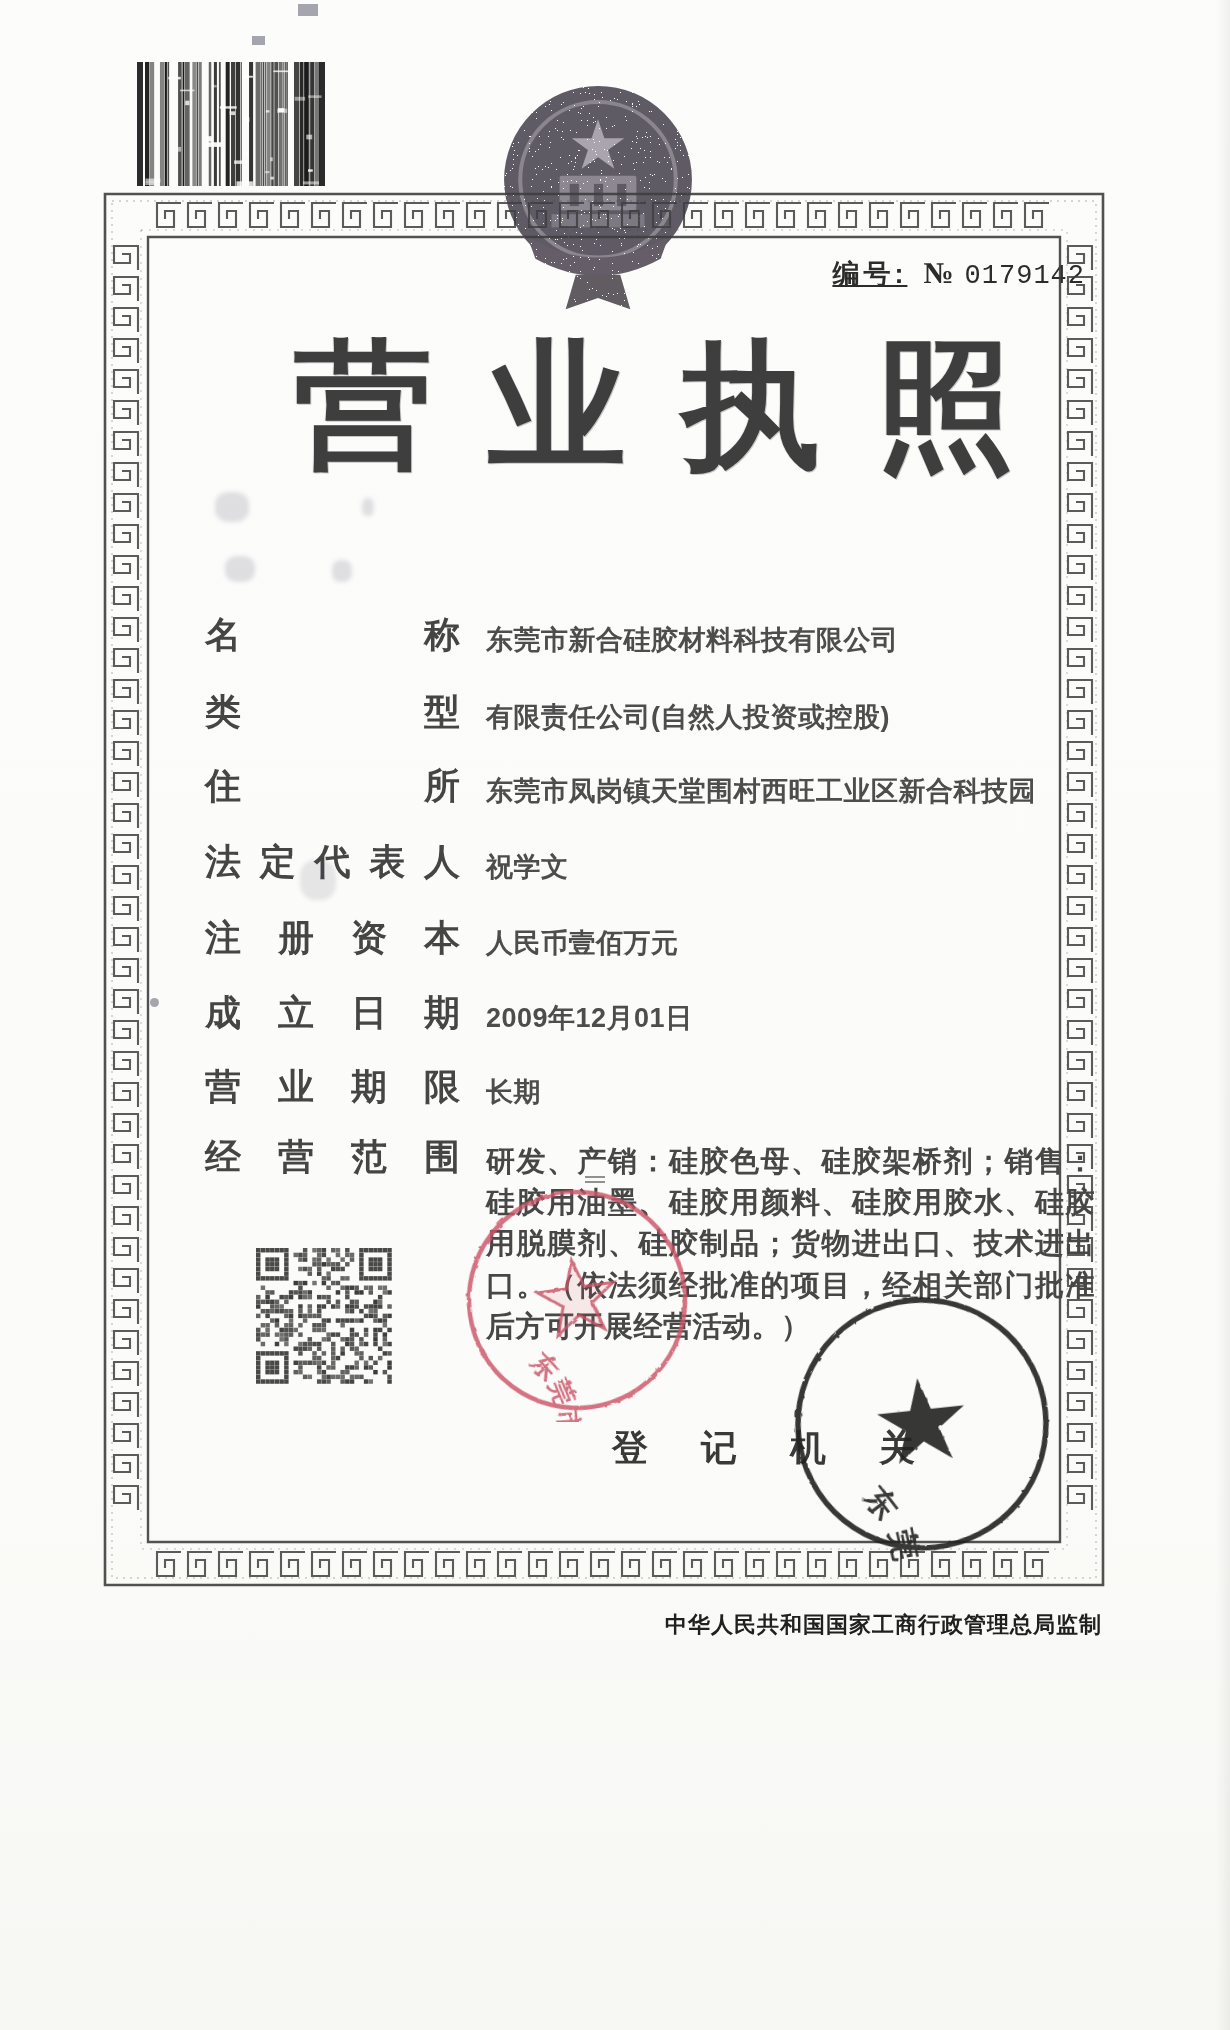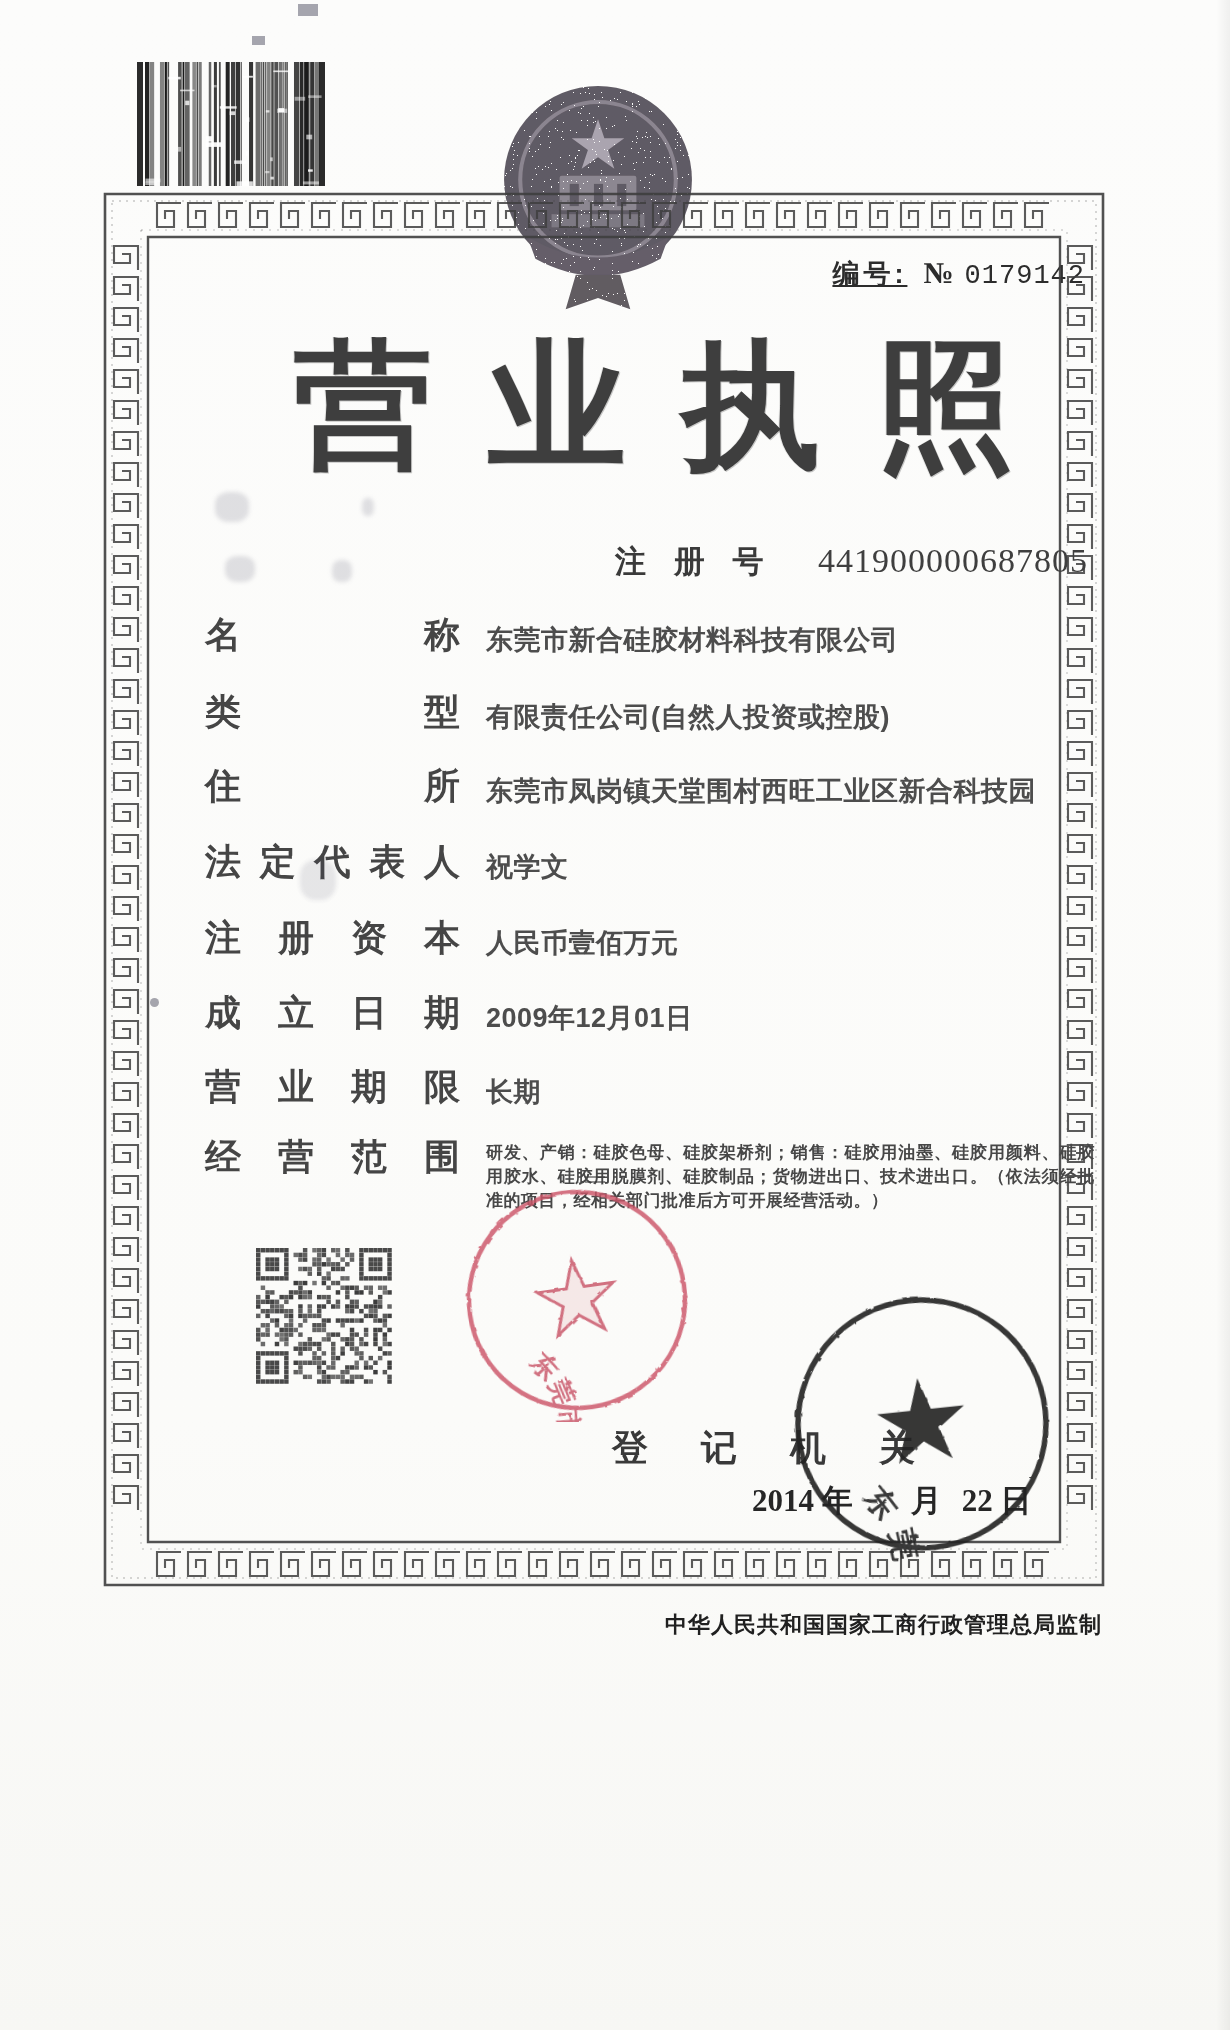--- a/index.html
+++ b/index.html
@@ -36,21 +36,21 @@
                    letter-spacing:10px;color:#3a3a3a;}
   #regline .rnum{font-family:"Liberation Serif",serif;font-size:34px;color:#3f3f3f;
                  margin-left:40px;letter-spacing:1px;}
 
   
   .row{position:absolute;left:205px;width:890px;display:flex;align-items:flex-start;}
   .field-label{width:255px;flex:0 0 255px;font-family:"Liberation Serif",serif;font-weight:700;
                font-size:36px;color:#454545;display:flex;justify-content:space-between;line-height:1.15;}
   .field-value{margin-left:26px;padding-top:7px;font-size:27px;color:#4d4d4d;white-space:nowrap;
                letter-spacing:.5px;font-weight:bold;}
-  .field-value.wrap{white-space:normal;width:618px;font-size:17px;line-height:1.42;
+  .field-value.wrap{white-space:normal;width:618px;font-size:29px;line-height:1.42;
                     text-align:justify;padding-top:4px;color:#474747;}
 
   
   #qr-wrap{left:256px;top:1248px;width:136px;height:136px;}
 
   
   #company-seal{left:455px;top:1178px;width:244px;height:244px;}
   #authority-seal{left:790px;top:1286px;width:264px;height:276px;}
 
   
@@ -320,24 +320,20 @@
       <path d="M26,2 H2 V26 H19 V10 H10 V18" fill="none" stroke="#3e3e3e" stroke-width="2.1" transform="translate(37,1230) rotate(90)" opacity="0.85"></path>
       <path d="M26,2 H2 V26 H19 V10 H10 V18" fill="none" stroke="#3e3e3e" stroke-width="2.1" transform="translate(991,1230) rotate(90)" opacity="0.85"></path>
       <path d="M26,2 H2 V26 H19 V10 H10 V18" fill="none" stroke="#3e3e3e" stroke-width="2.1" transform="translate(37,1261) rotate(90)" opacity="0.85"></path>
       <path d="M26,2 H2 V26 H19 V10 H10 V18" fill="none" stroke="#3e3e3e" stroke-width="2.1" transform="translate(991,1261) rotate(90)" opacity="0.85"></path>
       <path d="M26,2 H2 V26 H19 V10 H10 V18" fill="none" stroke="#3e3e3e" stroke-width="2.1" transform="translate(37,1292) rotate(90)" opacity="0.85"></path>
       <path d="M26,2 H2 V26 H19 V10 H10 V18" fill="none" stroke="#3e3e3e" stroke-width="2.1" transform="translate(991,1292) rotate(90)" opacity="0.85"></path>
     </svg>
 
   <div id="cert-title" class="abs">营业执照</div>
 
-  <div id="regline" class="abs">
-    <span class="rlabel">注 册 号</span>
-    <span class="rnum">441900000687805</span>
-  </div>
 
   <div class="row" style="top:615px">
     <span class="field-label spread">
         <span>名</span>
         <span>称</span>
       </span>
     <span class="field-value">东莞市新合硅胶材料科技有限公司</span>
   </div>
   <div class="row" style="top:692px">
     <span class="field-label spread">
@@ -821,23 +817,20 @@
       <circle r="108" fill="none" stroke="#cc5468" stroke-width="4.5"></circle>
       <text font-size="26" font-weight="700" fill="#c85266" letter-spacing="1.5" font-family="Liberation Serif,serif">
         <textPath href="#sealArc">东莞市新合硅胶材料科技有限公司</textPath>
       </text>
       <path d="M0,-40 L9,-12.4 L38,-12.4 L14.6,4.7 L23.5,32.4 L0,15.3 L-23.5,32.4 L-14.6,4.7 L-38,-12.4 L-9,-12.4 Z" fill="#cc5468" fill-opacity="0.15" stroke="#c85266" stroke-width="3"></path>
     </g>
   </svg>
 
   <div id="registrar" class="abs">登 记 机 关</div>
 
-  <div id="issue-date" class="abs">
-    <span class="y">2014 年</span><span class="m">月</span><span class="d">22 日</span>
-  </div>
 
   <svg id="authority-seal" class="abs" width="264" height="276" viewBox="-132 -138 264 276">
     <defs>
       <path id="authArc" d="M -67.9,67.9 A 96,96 0 1 1 -69.2,66.6"></path>
       <filter id="roughB">
           <feTurbulence type="fractalNoise" baseFrequency="0.1" numOctaves="2" result="n"></feTurbulence>
         <feDisplacementMap in="SourceGraphic" in2="n" scale="2.5"></feDisplacementMap>
         </filter>
     </defs>
     <g transform="rotate(-6)" opacity="0.9" filter="url(#roughB)">

